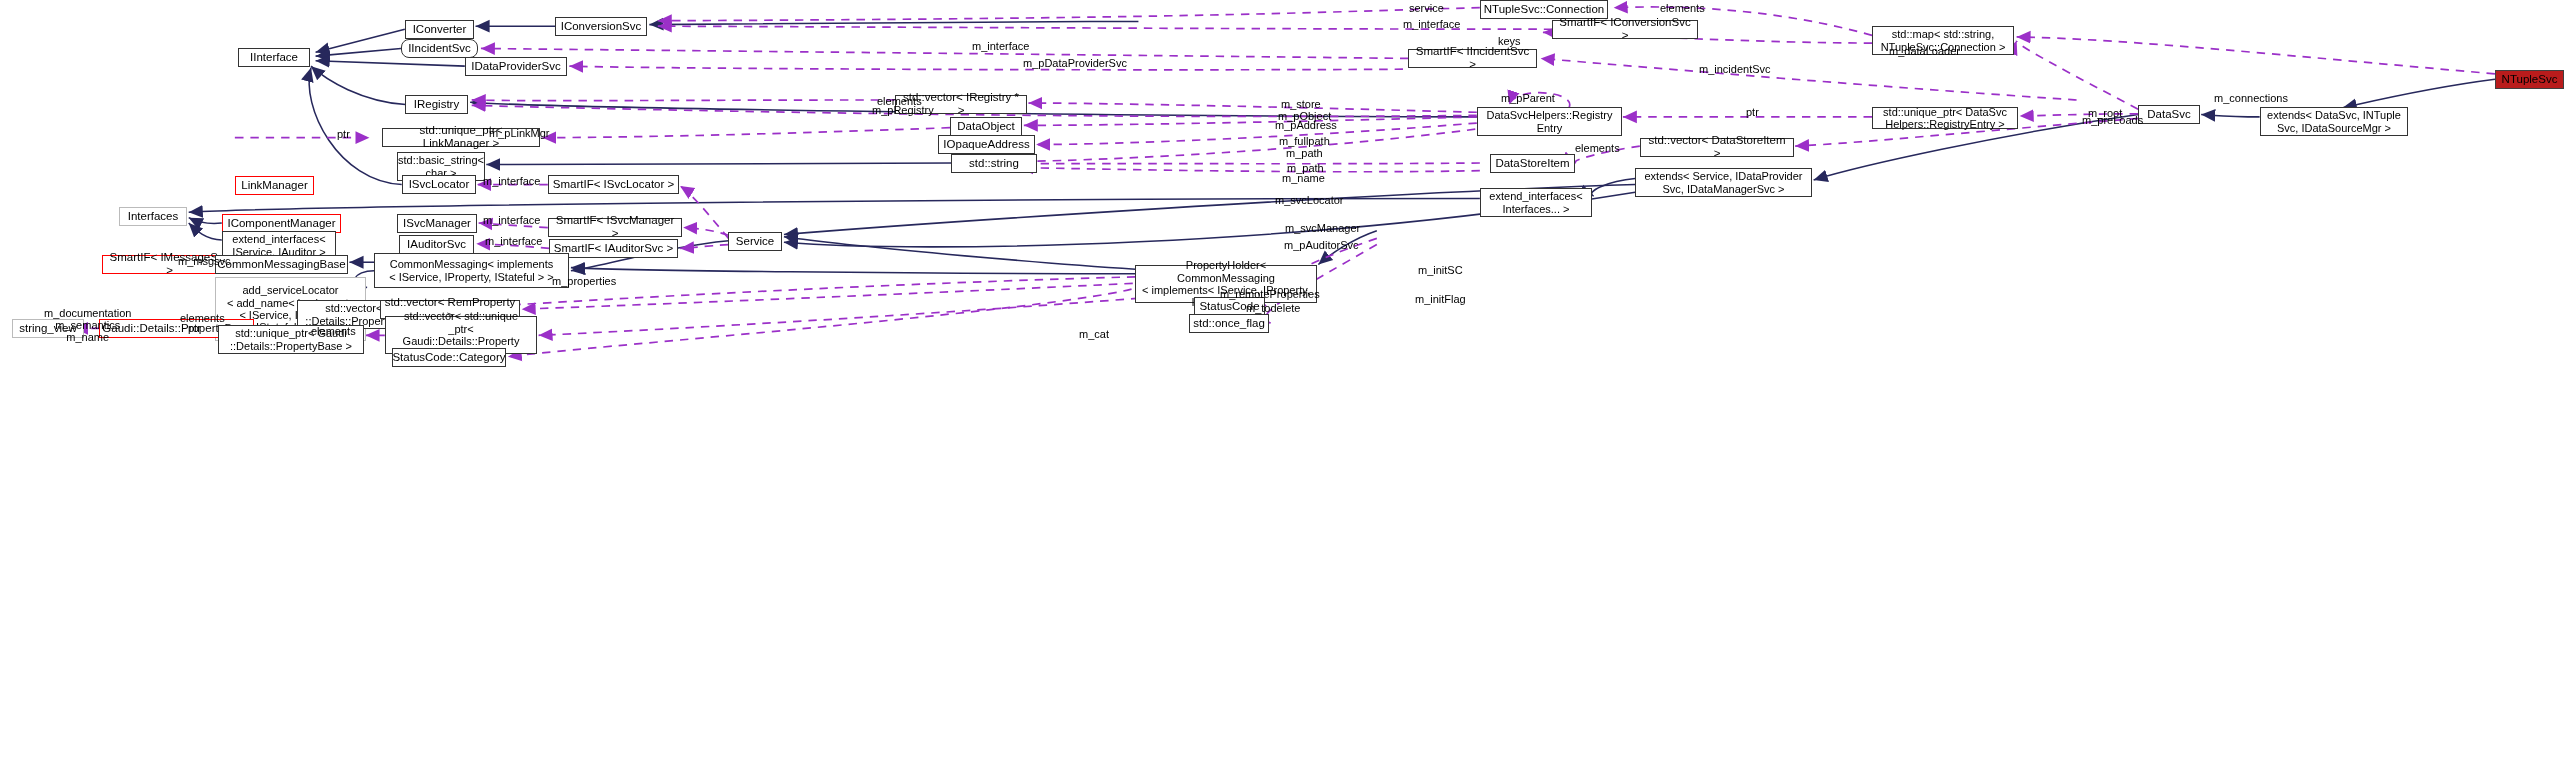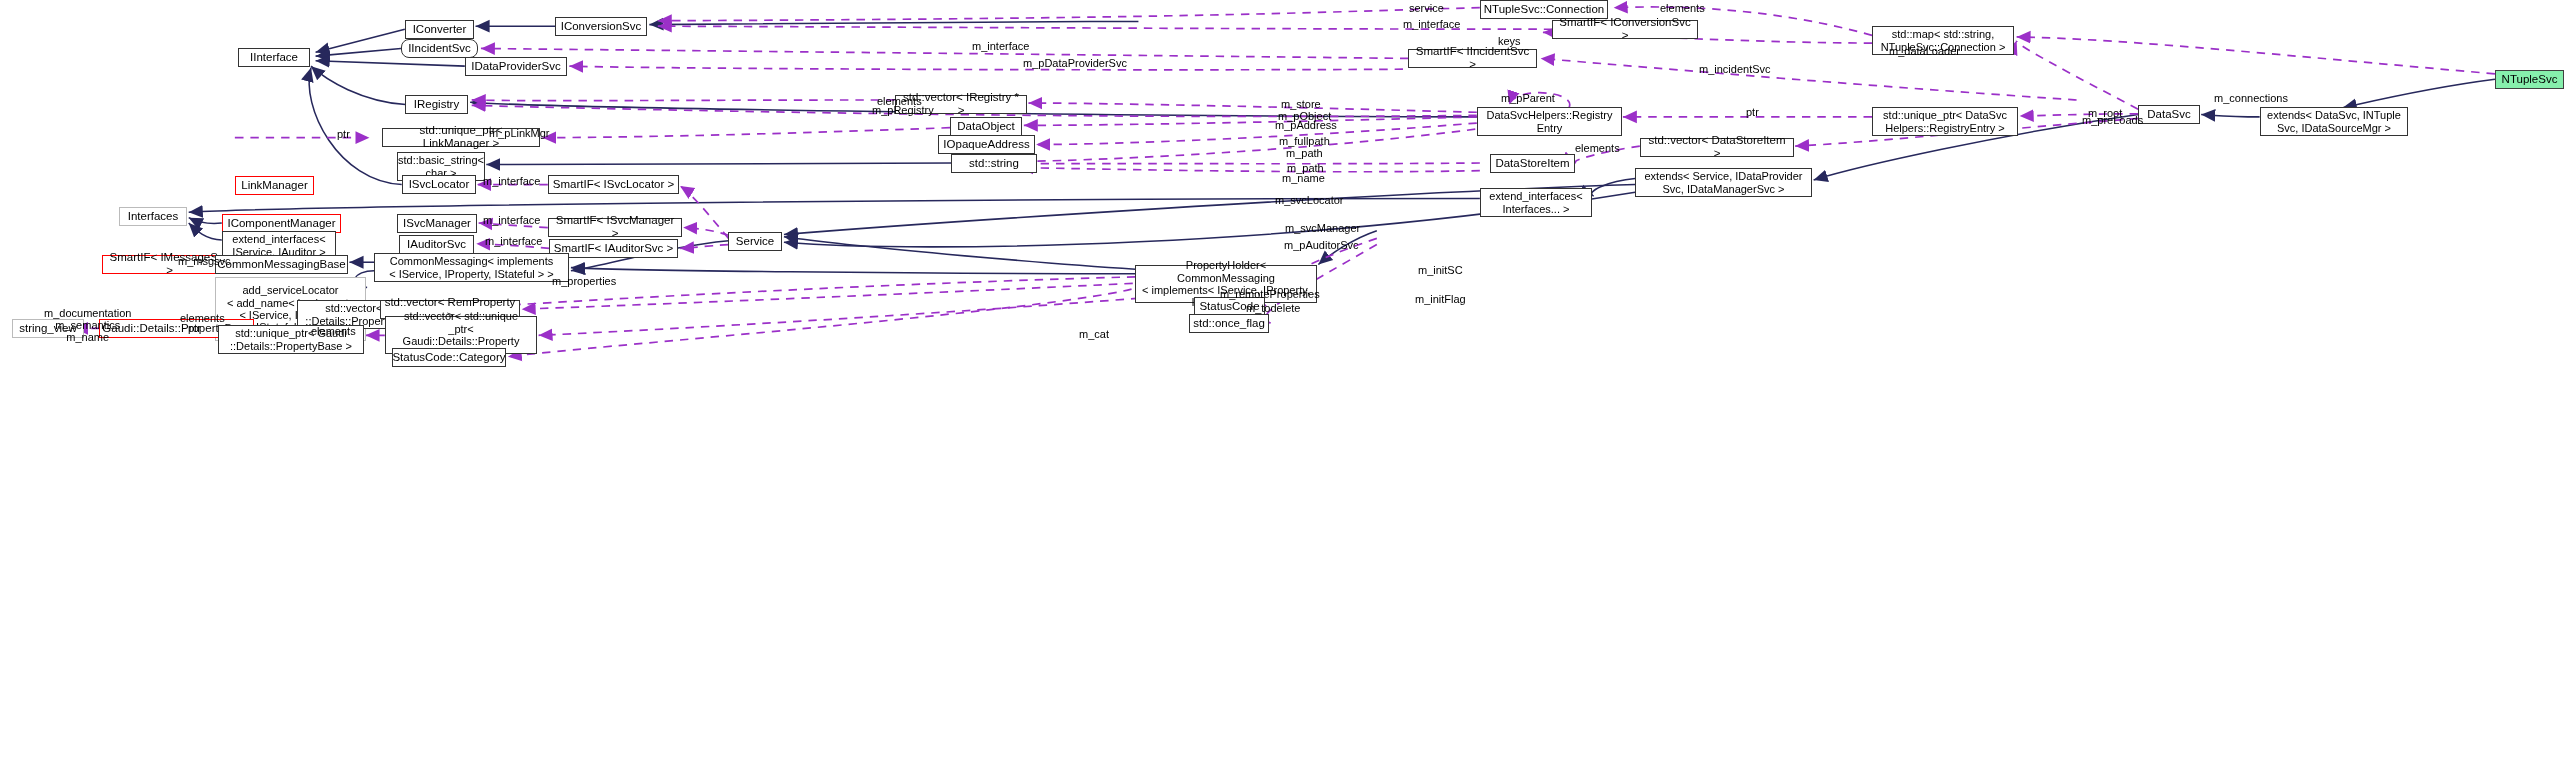--- a/index.html
+++ b/index.html
@@ -33,21 +33,21 @@
     color: #000000;
     background: #ffffff;
     border: 0.8px solid #2b2b2b;
     white-space: pre-line;
     padding: 0.8px 3.1px;
     z-index: 5;
   }
   .node.thick { border-width: 1.5px; border-color: #333333; }
   .node.red   { border: 1.5px solid #ff0000; }
   .node.gray  { border: 0.8px solid #bbbbbb; }
-  .node.filled{ background: #86efac; border: 1.5px solid #404040; }
+  .node.filled{ background: #b91c1c; border: 1.5px solid #404040; }
   .edge-label {
     position: absolute;
     font-size: 11px;
     line-height: 1.1;
     color: #000000;
     white-space: pre-line;
     text-align: center;
     z-index: 6;
     background: transparent;
   }
@@ -204,21 +204,21 @@
     <div class="node thick" style="left: 1480px; top: 0px; width: 128px; height: 18.5px;">NTupleSvc::Connection</div>
     <div class="node thick" style="left: 1552px; top: 20px; width: 146px; height: 18.5px;">SmartIF&lt; IConversionSvc &gt;</div>
     <div class="node thick" style="left: 1408px; top: 49px; width: 129px; height: 18.5px;">SmartIF&lt; IIncidentSvc &gt;</div>
     <div class="node thick" style="left: 1872px; top: 26px; width: 142px; height: 29px; font-size: 11px;">std::map&lt; std::string,
 NTupleSvc::Connection &gt;</div>
     <div class="node filled" style="left: 2495px; top: 70px; width: 69px; height: 18.5px;">NTupleSvc</div>
     <div class="node thick" style="left: 405px; top: 95px; width: 63px; height: 18.5px;">IRegistry</div>
     <div class="node thick" style="left: 895px; top: 95px; width: 132px; height: 18.5px;">std::vector&lt; IRegistry * &gt;</div>
     <div class="node thick" style="left: 1477px; top: 107px; width: 145px; height: 29px; font-size: 11px;">DataSvcHelpers::Registry
 Entry</div>
-    <div class="node thick" style="left: 1872px; top: 107px; width: 146px; height: 29px; font-size: 11px;">std::unique_ptr&lt; DataSvc
+    <div class="node thick" style="left: 1872px; top: 107px; width: 146px; height: 22px; font-size: 11px;">std::unique_ptr&lt; DataSvc
 Helpers::RegistryEntry &gt;</div>
     <div class="node thick" style="left: 2138px; top: 105px; width: 62px; height: 18.5px;">DataSvc</div>
     <div class="node thick" style="left: 2260px; top: 107px; width: 148px; height: 29px; font-size: 11px;">extends&lt; DataSvc, INTuple
 Svc, IDataSourceMgr &gt;</div>
     <div class="node red" style="left: 235px; top: 128px; width: 79px; height: 18.5px; margin-top: 48px;">LinkManager</div>
     <div class="node thick" style="left: 382px; top: 128px; width: 158px; height: 18.5px;">std::unique_ptr&lt; LinkManager &gt;</div>
     <div class="node thick" style="left: 950px; top: 117px; width: 72px; height: 18.5px;">DataObject</div>
     <div class="node thick" style="left: 938px; top: 135px; width: 97px; height: 18.5px;">IOpaqueAddress</div>
     <div class="node thick" style="left: 1640px; top: 138px; width: 154px; height: 18.5px;">std::vector&lt; DataStoreItem &gt;</div>
     <div class="node thick" style="left: 397px; top: 152px; width: 88px; height: 29px; font-size: 11px;">std::basic_string&lt;
@@ -235,21 +235,21 @@
     <div class="node red" style="left: 222px; top: 214px; width: 119px; height: 18.5px;">IComponentManager</div>
     <div class="node thick" style="left: 397px; top: 214px; width: 80px; height: 18.5px;">ISvcManager</div>
     <div class="node thick" style="left: 548px; top: 218px; width: 134px; height: 18.5px;">SmartIF&lt; ISvcManager &gt;</div>
     <div class="node thick" style="left: 222px; top: 231px; width: 114px; height: 29px; font-size: 11px;">extend_interfaces&lt;
 IService, IAuditor &gt;</div>
     <div class="node thick" style="left: 399px; top: 235px; width: 75px; height: 18.5px;">IAuditorSvc</div>
     <div class="node thick" style="left: 549px; top: 239px; width: 129px; height: 18.5px;">SmartIF&lt; IAuditorSvc &gt;</div>
     <div class="node thick" style="left: 728px; top: 232px; width: 54px; height: 18.5px;">Service</div>
     <div class="node red" style="left: 102px; top: 255px; width: 135px; height: 18.5px;">SmartIF&lt; IMessageSvc &gt;</div>
     <div class="node thick" style="left: 215px; top: 255px; width: 133px; height: 18.5px;">CommonMessagingBase</div>
-    <div class="node thick" style="left: 374px; top: 253px; width: 195px; height: 29px; font-size: 11px;">CommonMessaging&lt; implements
+    <div class="node thick" style="left: 374px; top: 253px; width: 195px; height: 35px; font-size: 11px;">CommonMessaging&lt; implements
 &lt; IService, IProperty, IStateful &gt; &gt;</div>
     <div class="node thick" style="left: 1135px; top: 265px; width: 182px; height: 38px; font-size: 11px;">PropertyHolder&lt; CommonMessaging
 &lt; implements&lt; IService, IProperty,
 IStateful &gt; &gt; &gt;</div>
     <div class="node gray" style="left: 215px; top: 277px; width: 151px; height: 64px; font-size: 11px;">add_serviceLocator
 &lt; add_name&lt; implements
 &lt; IService, IProperty,
 IStateful &gt; &gt; &gt;</div>
     <div class="node thick" style="left: 1194px; top: 297px; width: 71px; height: 18.5px;">StatusCode</div>
     <div class="node thick" style="left: 297px; top: 300px; width: 146px; height: 29px; font-size: 11px;">std::vector&lt; Gaudi

